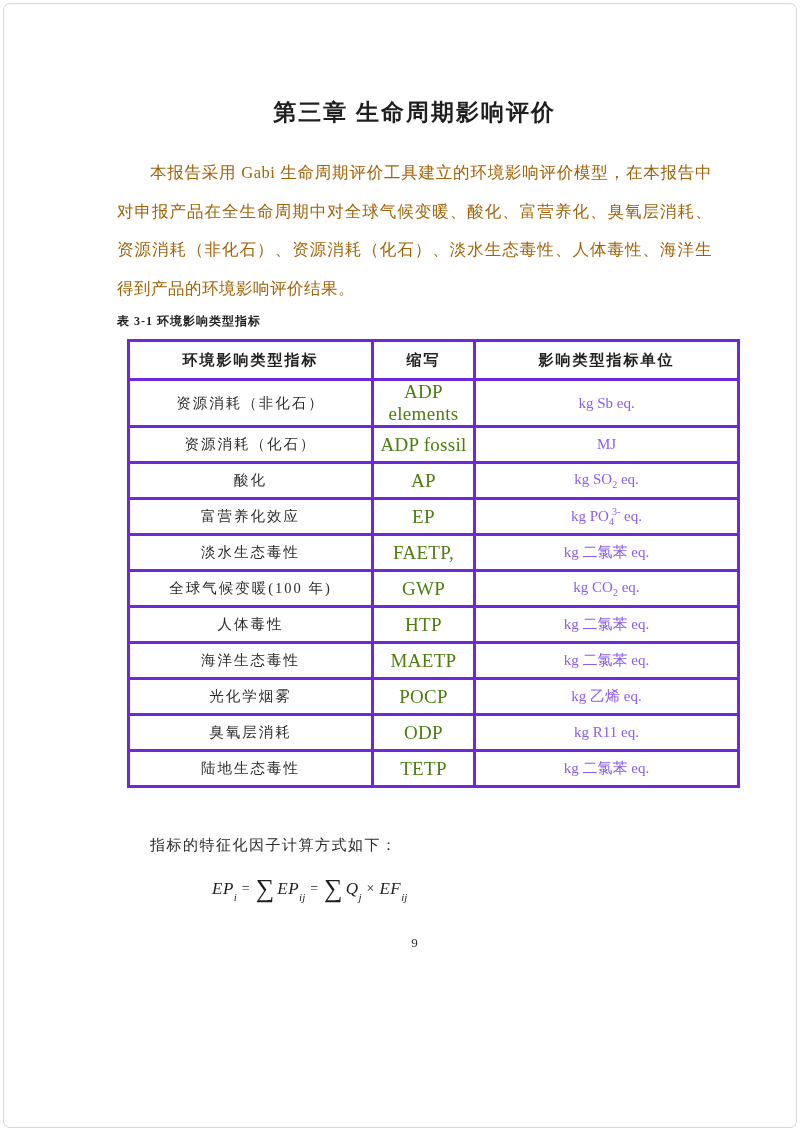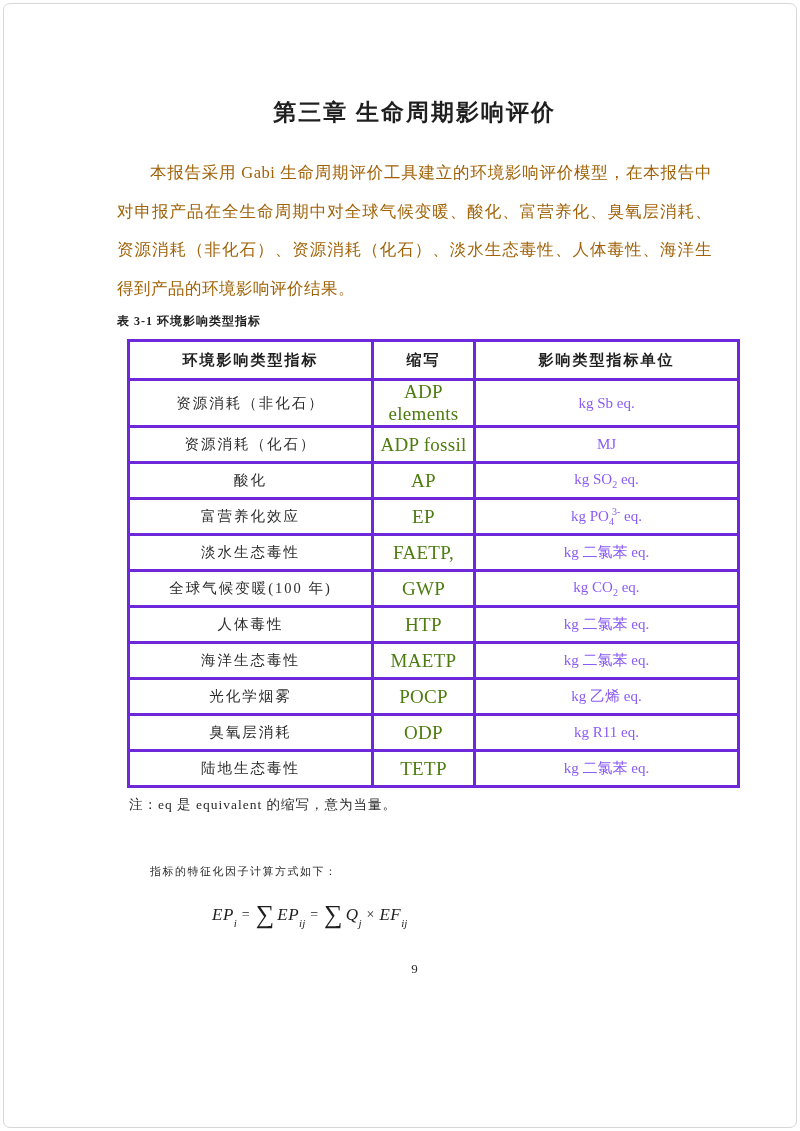--- a/index.html
+++ b/index.html
@@ -89,21 +89,21 @@
     margin-top:7px;
     margin-left:12px;
     font-size:13.5px;
     line-height:19px;
     letter-spacing:1px;
     color:#2a2a2a;
   }
   .formula-intro{
     margin-top:45px;
     margin-left:33px;
-    font-size:11px;
+    font-size:15px;
     line-height:24px;
     letter-spacing:1.5px;
     color:#2a2a2a;
   }
   .formula{
     margin-top:16px;
     margin-left:95px;
     height:32px;
     font-size:17px;
     font-style:italic;
@@ -204,21 +204,20 @@
             <td class="c-unit"><span class="u-t">kg R11 eq.</span></td>
           </tr>
           <tr>
             <td class="c-name">陆地生态毒性</td>
             <td class="c-abbr">TETP</td>
             <td class="c-unit"><span class="u-t">kg  二氯苯 eq.</span></td>
           </tr>
         </tbody>
     </table>
 
-    <div class="note">注：eq 是 equivalent 的缩写，意为当量。</div>
 
     <div class="formula-intro">指标的特征化因子计算方式如下：</div>
 
     <div class="formula" id="formula">
         <span class="f-v">EP</span>
         <span class="f-sub">i</span>
         <span class="f-o">=</span>
         <span class="f-sum">∑</span>
         <span class="f-v">EP</span>
         <span class="f-sub">ij</span>

